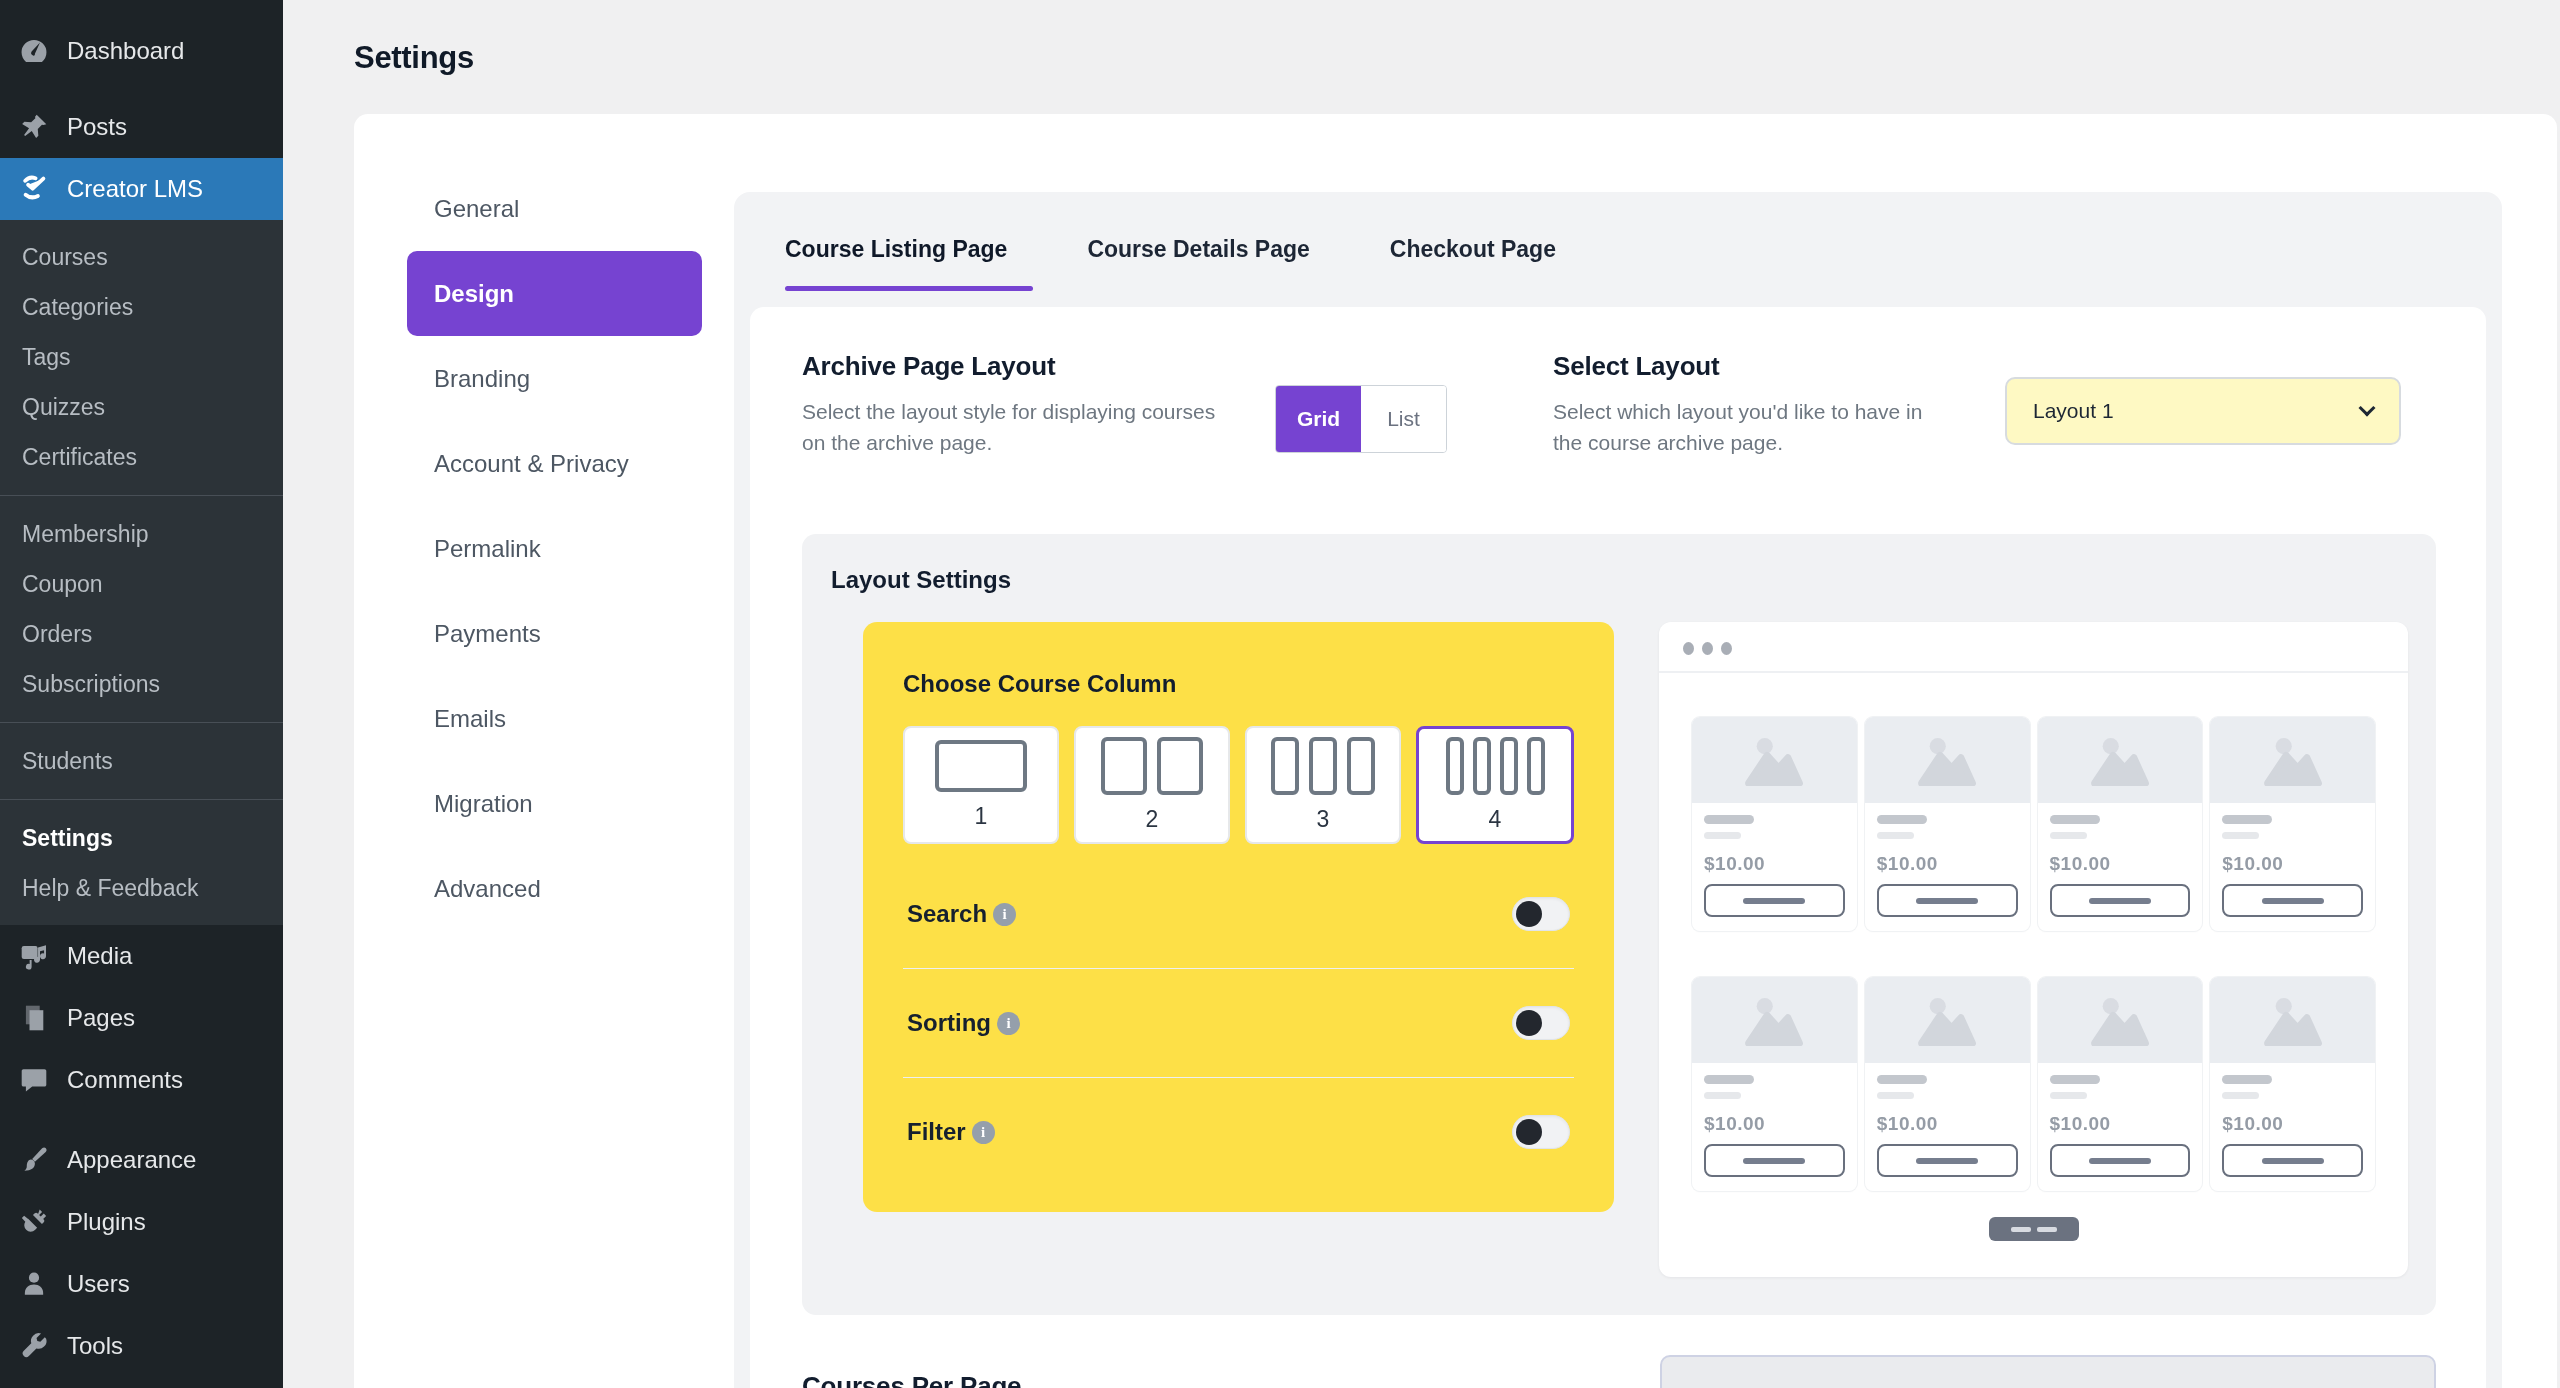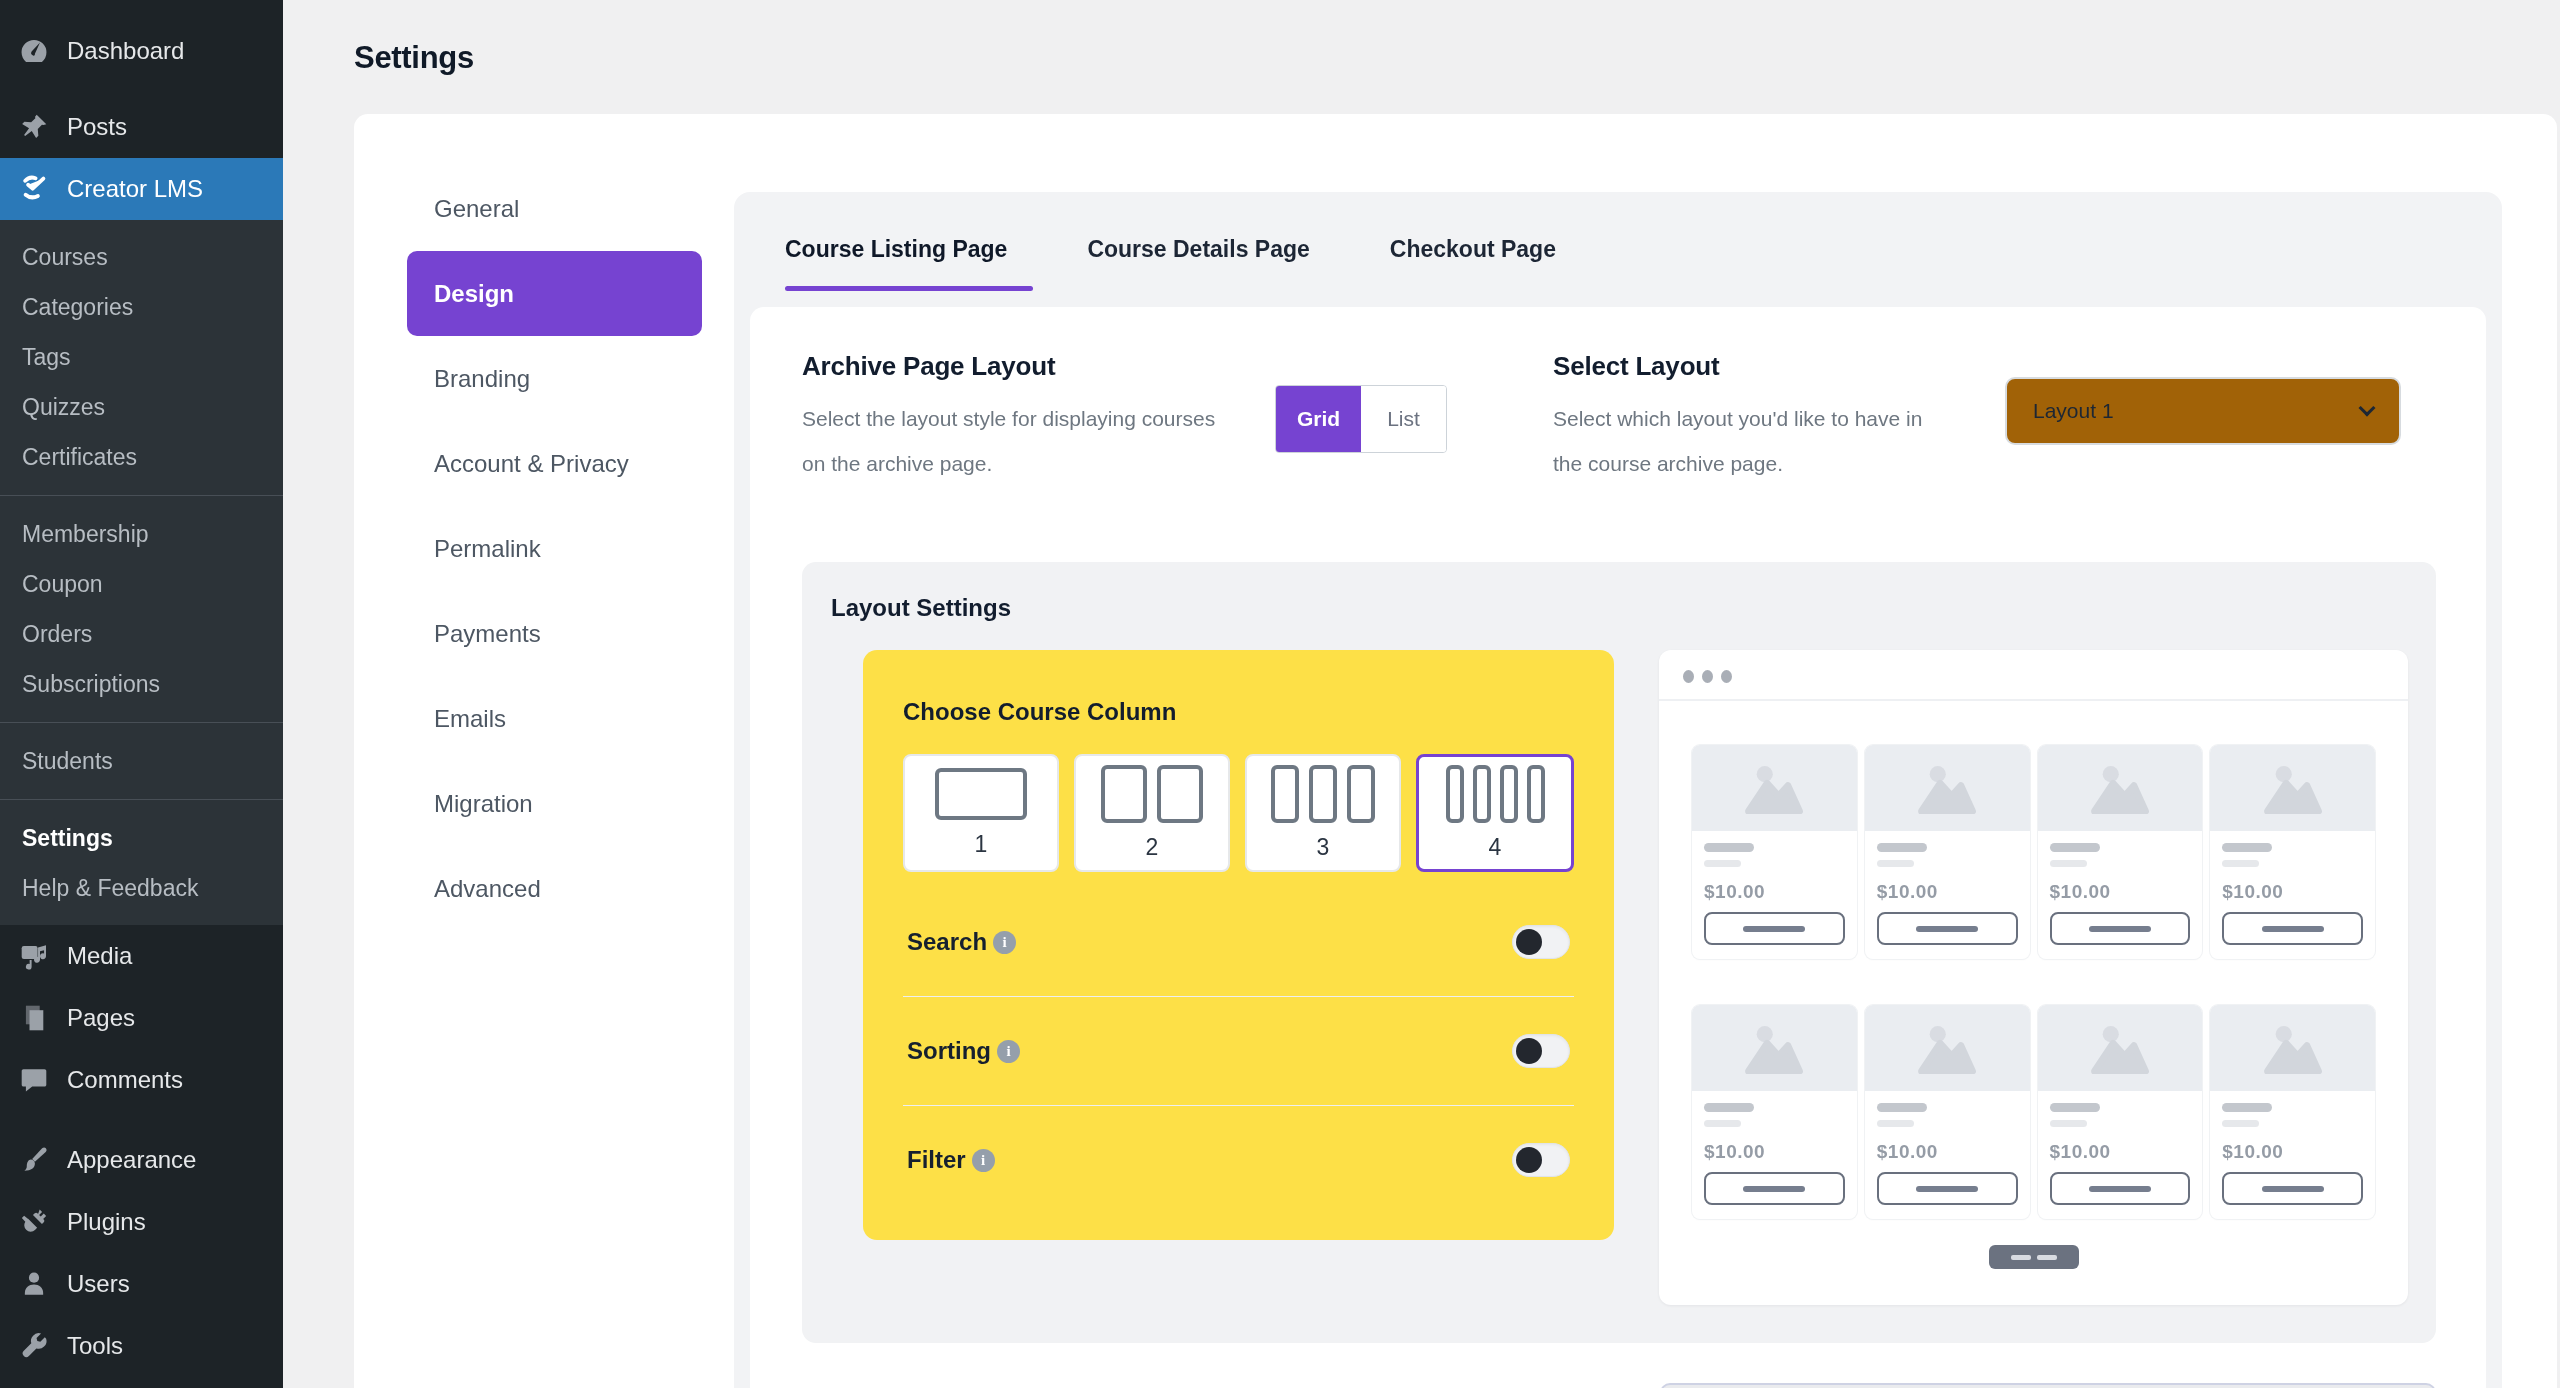--- a/index.html
+++ b/index.html
@@ -35,30 +35,30 @@
   .tab-region { flex:1; margin-top:78px; margin-right:55px; background:#f2f3f5; border-radius:16px 16px 0 0;
                 display:flex; flex-direction:column; }
   .tabs-row { height:115px; flex:none; display:flex; align-items:center; padding-left:51px; gap:80px; }
   .tab { position:relative; height:100%; display:flex; align-items:center; font-size:23px; font-weight:600; color:#1d2635; cursor:pointer; }
   .tab.active { font-weight:700; color:#0f1828; }
   .tab.active::after { content:''; position:absolute; left:0; right:-26px; bottom:16px; height:5px; border-radius:3px; background:var(--accent); }
   .content-panel { background:#fff; border-radius:14px; margin:0 16px; flex:1; }
   
   .archive-row { display:flex; align-items:flex-start; padding:44px 50px 0 52px; }
   .sec-title { font-size:26px; font-weight:700; color:#121d2e; letter-spacing:-.2px; }
-  .sec-desc { font-size:21px; color:#6e7781; line-height:45px; margin-top:14px; }
+  .sec-desc { font-size:21px; color:#6e7781; line-height:31px; margin-top:14px; }
   .arch-left { width:473px; flex:none; }
   .arch-left .sec-desc { max-width:430px; }
   .toggle-group { margin-top:34px; display:flex; height:68px; border:1px solid #cdd3d9; border-radius:4px; overflow:hidden; flex:none; }
   .tg-btn { width:85px; display:flex; align-items:center; justify-content:center; font-size:21px; cursor:pointer; }
   .tg-btn.grid { background:var(--accent); color:#fff; font-weight:600; }
   .tg-btn.list { background:#fff; color:#6b7280; }
   .sel-left { margin-left:106px; width:452px; flex:none; }
   .sel-left .sec-desc { max-width:380px; }
-  .dropdown { margin-top:26px; width:396px; flex:none; height:68px; background:#a16207; border:2px solid #d7dbdf; border-radius:10px;
+  .dropdown { margin-top:26px; width:396px; flex:none; height:68px; background:#fef9c3; border:2px solid #d7dbdf; border-radius:10px;
               display:flex; align-items:center; justify-content:space-between; padding:0 26px; font-size:21px; color:#1d2734; cursor:pointer; }
   .chev { width:12px; height:12px; border-right:3px solid #1d2734; border-bottom:3px solid #1d2734; transform:rotate(45deg); margin-top:-6px; }
   
   .ls-panel { margin:76px 50px 0 52px; background:#f1f2f4; border-radius:14px; padding:32px 28px 38px 29px; }
   .ls-title { font-size:24px; font-weight:700; color:#121d2e; }
   .ls-cols { display:flex; gap:45px; margin-top:28px; align-items:flex-start; }
   .cc-card { width:751px; flex:none; background:#fde047; border-radius:14px; padding:48px 40px 26px;margin-left:32px; }
   .cc-title { font-size:24px; font-weight:700; color:#121d2e; }
   .cc-options { display:flex; gap:15px; margin-top:28px; }
   .cc-opt { flex:1; height:118px; background:#fff; border:2px solid #e6e8ea; border-radius:8px;

